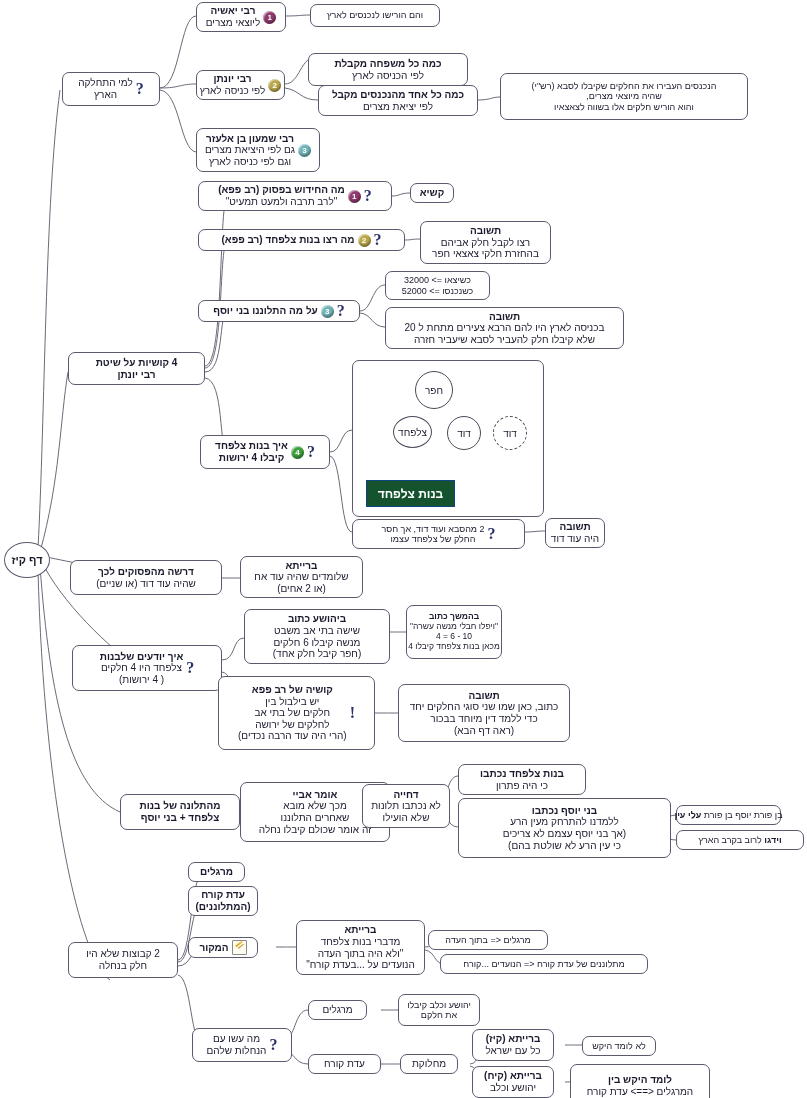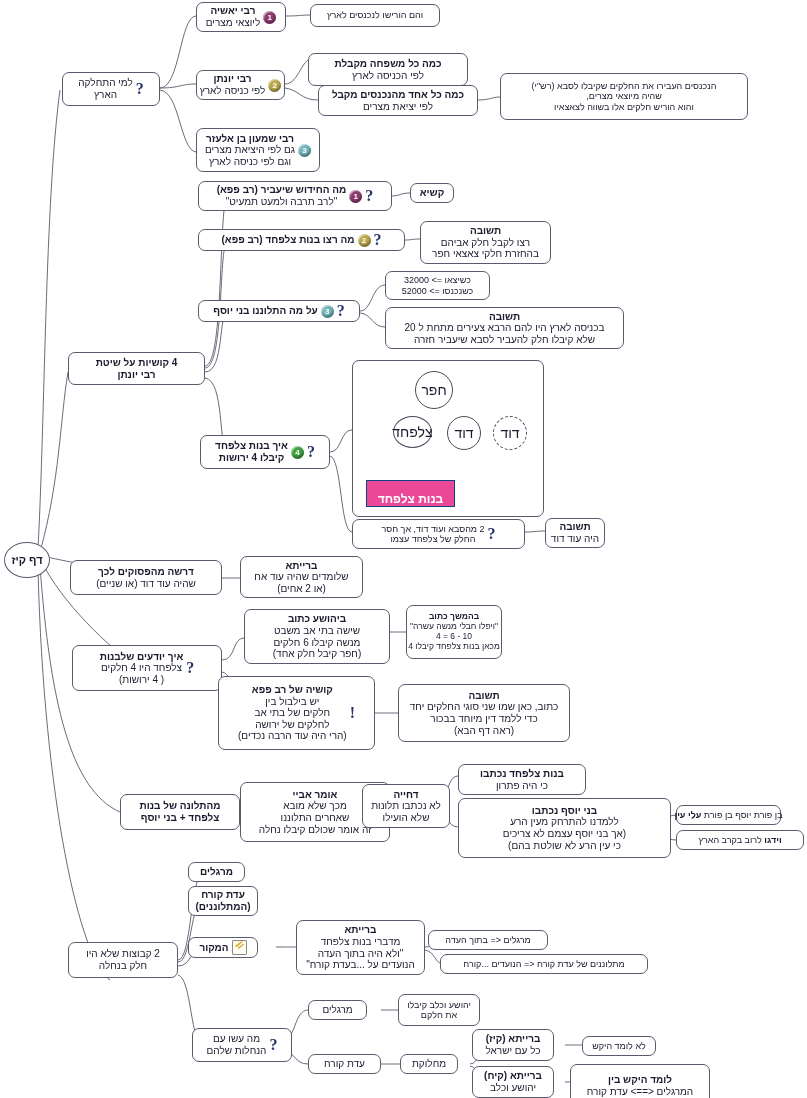--- a/index.html
+++ b/index.html
@@ -66,28 +66,28 @@
     box-shadow:0 3px 0 -0.5px #c8981a;
   }
   .lbl{display:flex;flex-direction:column;justify-content:center;}
 
   
   .diagram{
     position:absolute;border:1px solid #5a5a6e;border-radius:7px;background:#fff;
   }
   .dcircle{
     position:absolute;border:1.3px solid #4a4a5a;border-radius:50%;background:#fff;
-    display:flex;align-items:center;justify-content:center;font-size:14px;
+    display:flex;align-items:center;justify-content:center;font-size:10px;
     color:#1a1a2e;
   }
   .dcircle.dashed{border-style:dashed;}
   .dbar{
-    position:absolute;background:#ec4899;border:1px solid #0d4582;
+    position:absolute;background:#14532d;border:1px solid #0d4582;
     color:#fff;font-size:12px;font-weight:bold;
-    display:flex;align-items:flex-end;justify-content:center;
+    display:flex;align-items:center;justify-content:center;
   }
   .small{font-size:9px;}
   .tiny{font-size:8.5px;}
 </style>
 </head>
 <body>
 
 <div id="canvas">
 
 <svg class="links" viewBox="0 0 807 1098" xmlns="http://www.w3.org/2000/svg">
@@ -236,21 +236,21 @@
   <span class="lbl">
     <span class="ttl">4 קושיות על שיטת</span>
     <span class="ttl">רבי יונתן</span>
   </span>
 </div>
 
 <div class="node" style="left:198px;top:181px;width:194px;height:30px;">
   <span class="qm">?</span>
   <span class="badge" style="background:#8e3a6e">1</span>
   <span class="lbl">
-    <span class="ttl">מה החידוש שיעביר (רב פפא)</span>
+    <span class="ttl">מה החידוש בפסוק (רב פפא)</span>
     <span class="sub">"לרב תרבה ולמעט  תמעיט"</span>
   </span>
 </div>
 
 <div class="node" style="left:410px;top:183px;width:44px;height:20px;">
   <span class="ttl">קשיא</span>
 </div>
 
 <div class="node" style="left:198px;top:229px;width:207px;height:22px;">
   <span class="qm">?</span>

